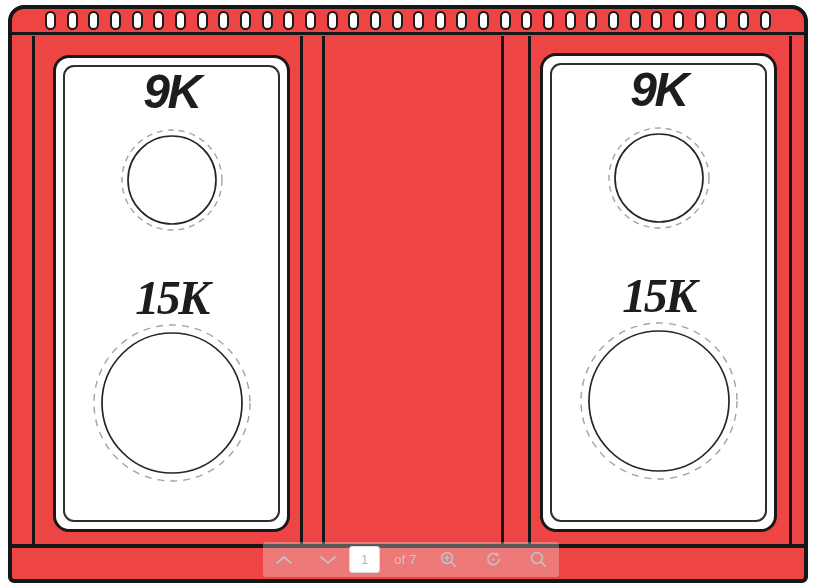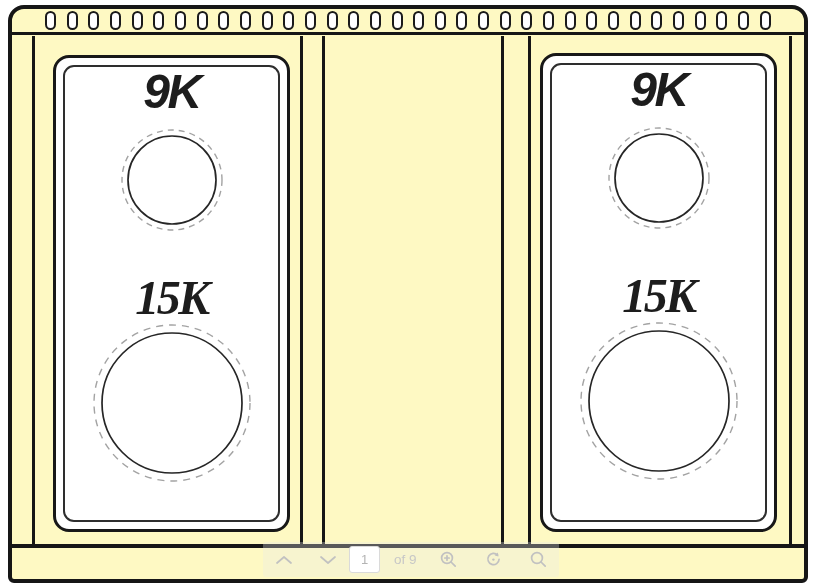--- a/index.html
+++ b/index.html
@@ -3,21 +3,21 @@
 <meta charset="utf-8">
 <style>
   html,body{margin:0;padding:0;background:#ffffff;}
   *{box-sizing:border-box;}
   body{font-family:"Liberation Sans", sans-serif;}
 
   .stage{position:relative;width:816px;height:584px;background:#fff;overflow:hidden;}
 
   
   .frame{position:absolute;left:8px;top:5px;width:800px;height:578px;
-         border:4px solid #161616;border-radius:16px 16px 6px 6px;background:#fef9c3;}
+         border:4px solid #161616;border-radius:16px 16px 6px 6px;background:#ef4444;}
 
   
   .vent-bar{position:absolute;left:0;right:0;top:0;height:26px;
             border-bottom:3px solid #161616;
             display:flex;align-items:center;justify-content:space-between;
             padding:0 33px;}
   .vent-slot{width:11px;height:19px;border:2px solid #1a1a1a;border-radius:6px;background:#fff;flex:0 0 auto;}
 
   
   .divider{position:absolute;top:27px;height:508px;width:3px;background:#161616;}
@@ -153,21 +153,21 @@
     <button class="tb-btn" style="left:50px">
       <span>
         <svg width="18" height="10" viewBox="0 0 18 10">
             <path class="tb-stroke" d="M2 2 L9 8 L16 2"></path>
           </svg>
       </span>
     </button>
 
     <input class="page-input" type="text" value="1" style="">
 
-    <span class="page-count">of 9</span>
+    <span class="page-count">of 7</span>
 
     <button class="tb-btn" style="left:170px">
       <span>
         <svg width="17" height="17" viewBox="0 0 17 17">
           <circle class="tb-stroke" cx="7" cy="7" r="5.4"></circle>
           <path class="tb-stroke" d="M11 11 L15.2 15.2"></path>
           <path class="tb-stroke" d="M7 4.8 L7 9.2 M4.8 7 L9.2 7"></path>
         </svg>
       </span>
     </button>

